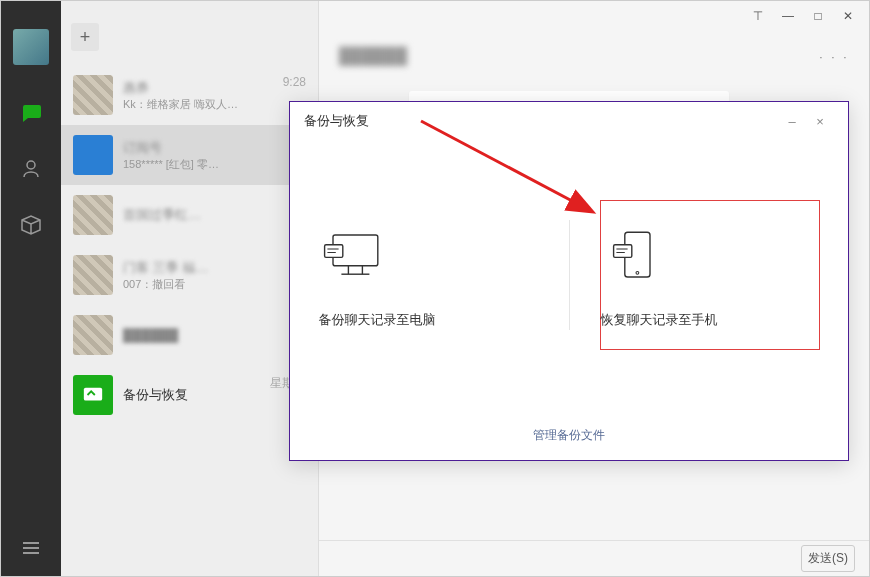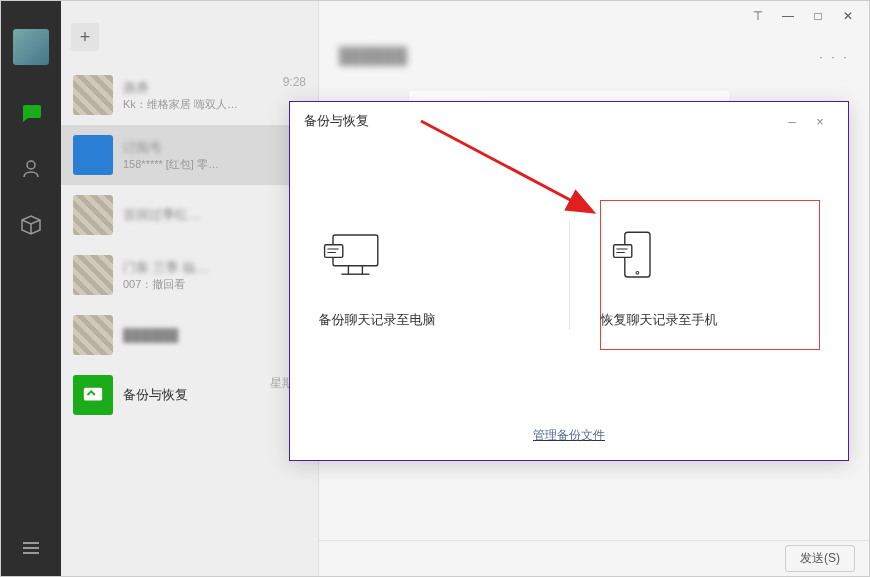--- a/index.html
+++ b/index.html
@@ -39,34 +39,34 @@
   .tbtn { width: 30px; height: 28px; display: flex; align-items: center; justify-content: center; color: #555; cursor: pointer; font-size: 12px;}
   .chat-header { height: 50px; padding: 0 20px; display: flex; align-items: center; }
   .chat-header .name { font-size: 16px; color: #999; filter: blur(3px); }
   .chat-header .dots { margin-left: auto; color: #888; letter-spacing: 2px; cursor:pointer;}
   .msg-area { flex: 1; padding: 10px 20px; }
   .msg-card { background: #fff; border-radius: 3px; padding: 10px 14px; display: flex; align-items: center; gap: 10px; max-width: 320px; margin-left: 70px; box-shadow: 0 1px 2px rgba(0,0,0,0.05);}
   .msg-card .txt { font-size: 13px; color: #999; filter: blur(2px); }
   .msg-card .thumb { width: 36px; height: 36px; background: linear-gradient(#b04060,#402030); margin-left:auto; }
   .msg-time { font-size: 11px; color: #aaa; filter: blur(1px); }
   .footer { height: 36px; display: flex; align-items: center; justify-content: flex-end; padding: 0 14px; border-top: 1px solid #e0e0e0; background: #f5f5f5;}
-  .send-btn { padding: 4px 14px; background: #f5f5f5; border: 1px solid #ccc; border-radius: 3px; cursor: pointer; font-size: 12px; color: #555; }
+  .send-btn { padding: 4px 6px; background: #f5f5f5; border: 1px solid #ccc; border-radius: 3px; cursor: pointer; font-size: 12px; color: #555; }
 
   
   .modal { position: absolute; left: 288px; top: 100px; width: 560px; height: 360px; background: #fff; border: 1px solid #4c1d95; box-shadow: 0 4px 20px rgba(0,0,0,0.15); z-index: 50; display: flex; flex-direction: column; }
   .modal-head { height: 38px; display: flex; align-items: center; padding: 0 14px; font-size: 13px; }
   .modal-head .sp { flex: 1; }
   .modal-head .mbtn { width: 28px; text-align: center; color: #888; cursor: pointer; }
   .modal-body { flex: 1; display: flex; align-items: center; justify-content: center; gap: 0; position: relative; }
   .option { width: 220px; display: flex; flex-direction: column; align-items: flex-start; gap: 20px; padding: 20px 0; cursor: pointer; }
   .option.highlight { border: 1px solid #e04040; }
   .option svg { width: 70px; height: 70px; }
   .option-label { font-size: 13px; color: #333; }
   .divider { width: 1px; height: 110px; background: #e5e5e5; margin: 0 30px; }
-  .modal-footer { height: 50px; display: flex; align-items: center; justify-content: center; text-decoration: underline; }
+  .modal-footer { height: 50px; display: flex; align-items: center; justify-content: center; }
   .link { color: #576b95; font-size: 12px; cursor: pointer; }
 
   
   .arrow { position: absolute; left: 410px; top: 110px; z-index: 60; pointer-events: none; }
 
   .blurtxt { filter: blur(3px); color:#999; }
 </style>
 </head>
 <body>
 

